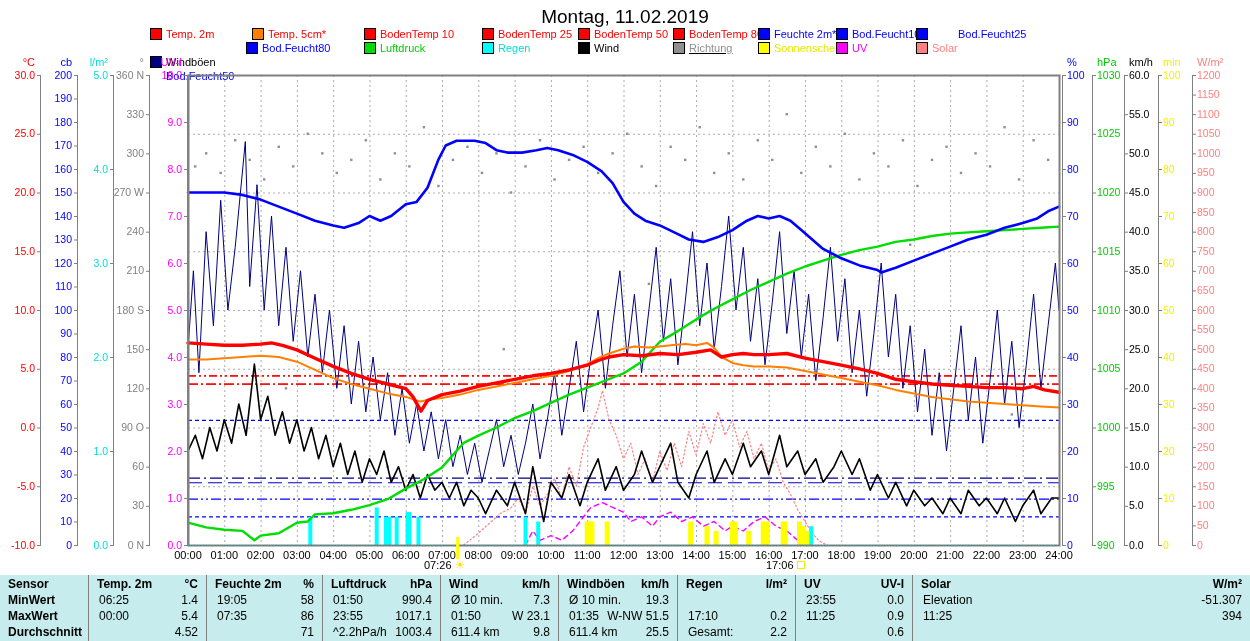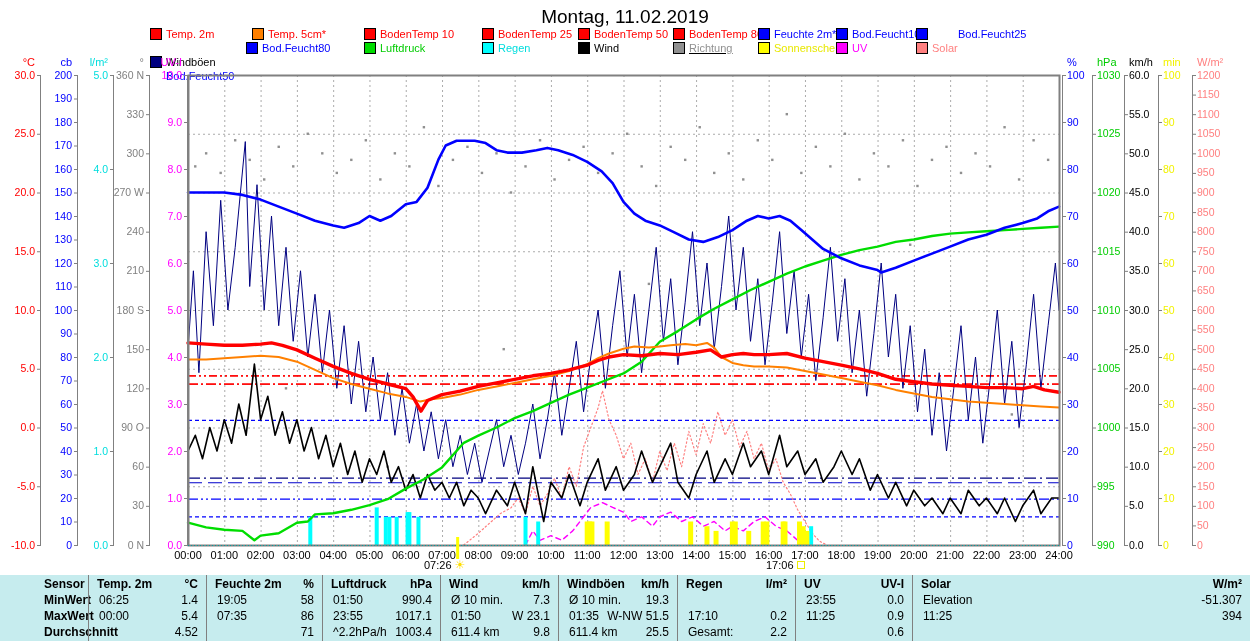--- a/index.html
+++ b/index.html
@@ -607,21 +607,21 @@
 <div class="sunlabel" style="left:424px;">
   <span>07:26</span>
   <span class="sun-filled">☀</span>
 </div>
 <div class="sunlabel" style="left:766px;">
   <span>17:06</span>
   <span class="sun-hollow"></span>
 </div>
 
 <div class="tbl">
-    <div class="tcol first" style="left: 0px; width: 88px; margin-left: 36px;">
+    <div class="tcol first" style="left: 0px; width: 88px;">
       <div class="trow">
         <div class="tl b">Sensor</div>
       </div>
       <div class="trow">
         <div class="tl b">MinWert</div>
       </div>
       <div class="trow">
         <div class="tl b">MaxWert</div>
       </div>
       <div class="trow">

